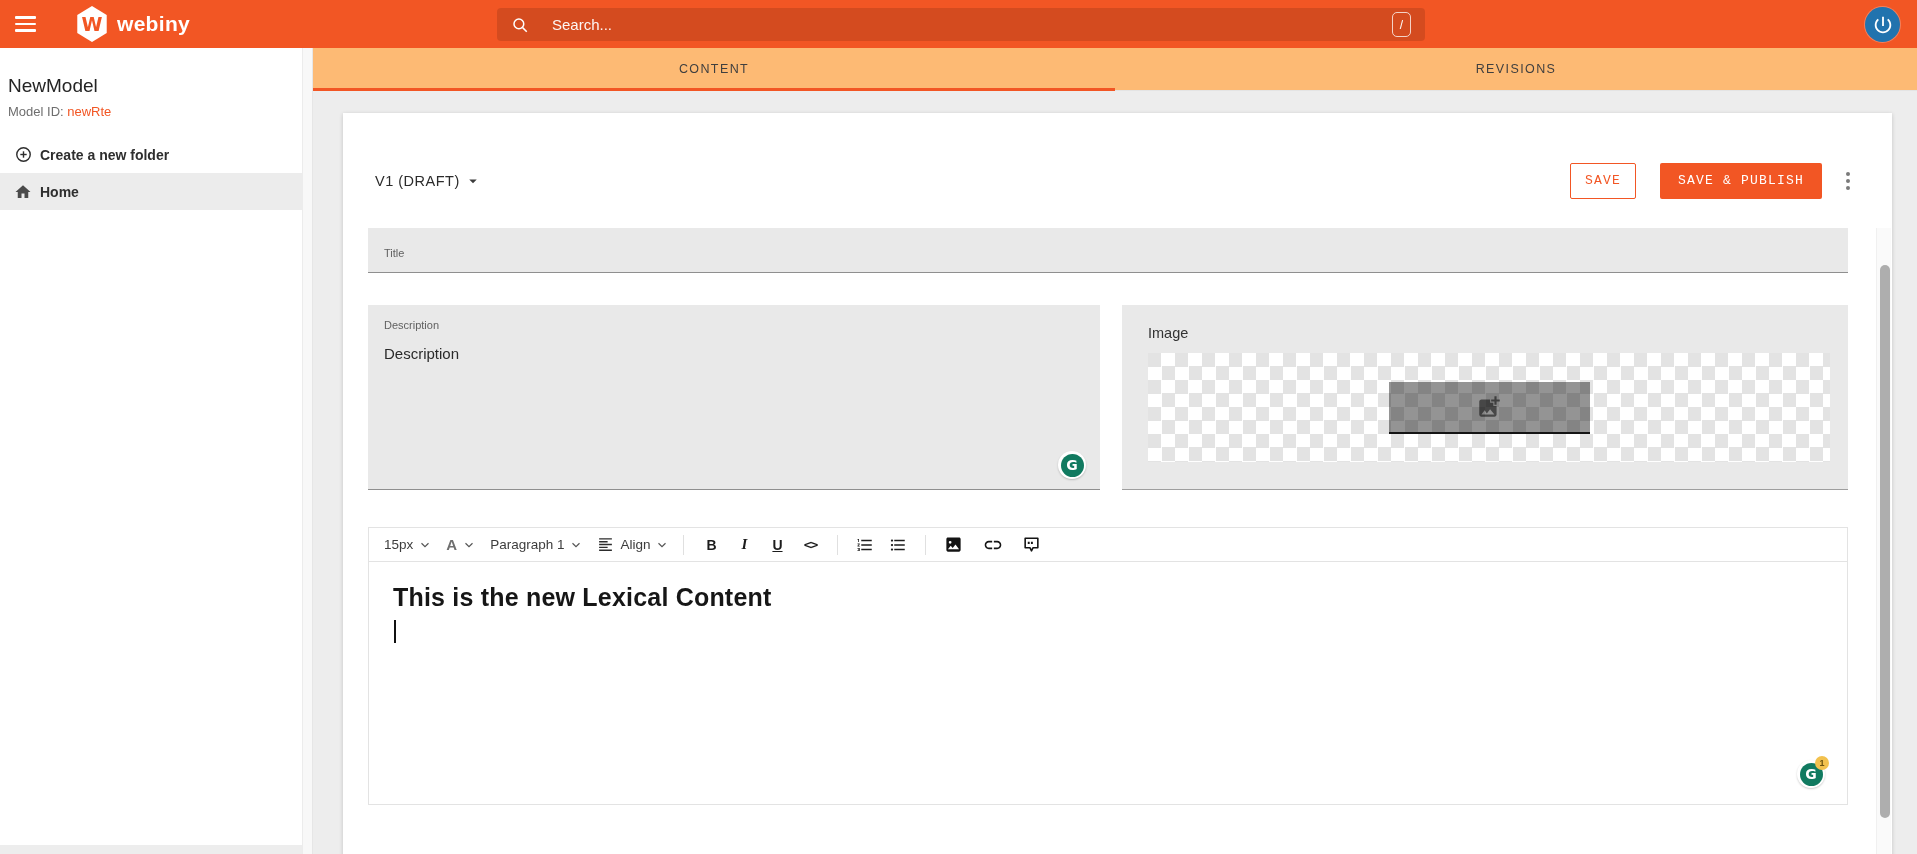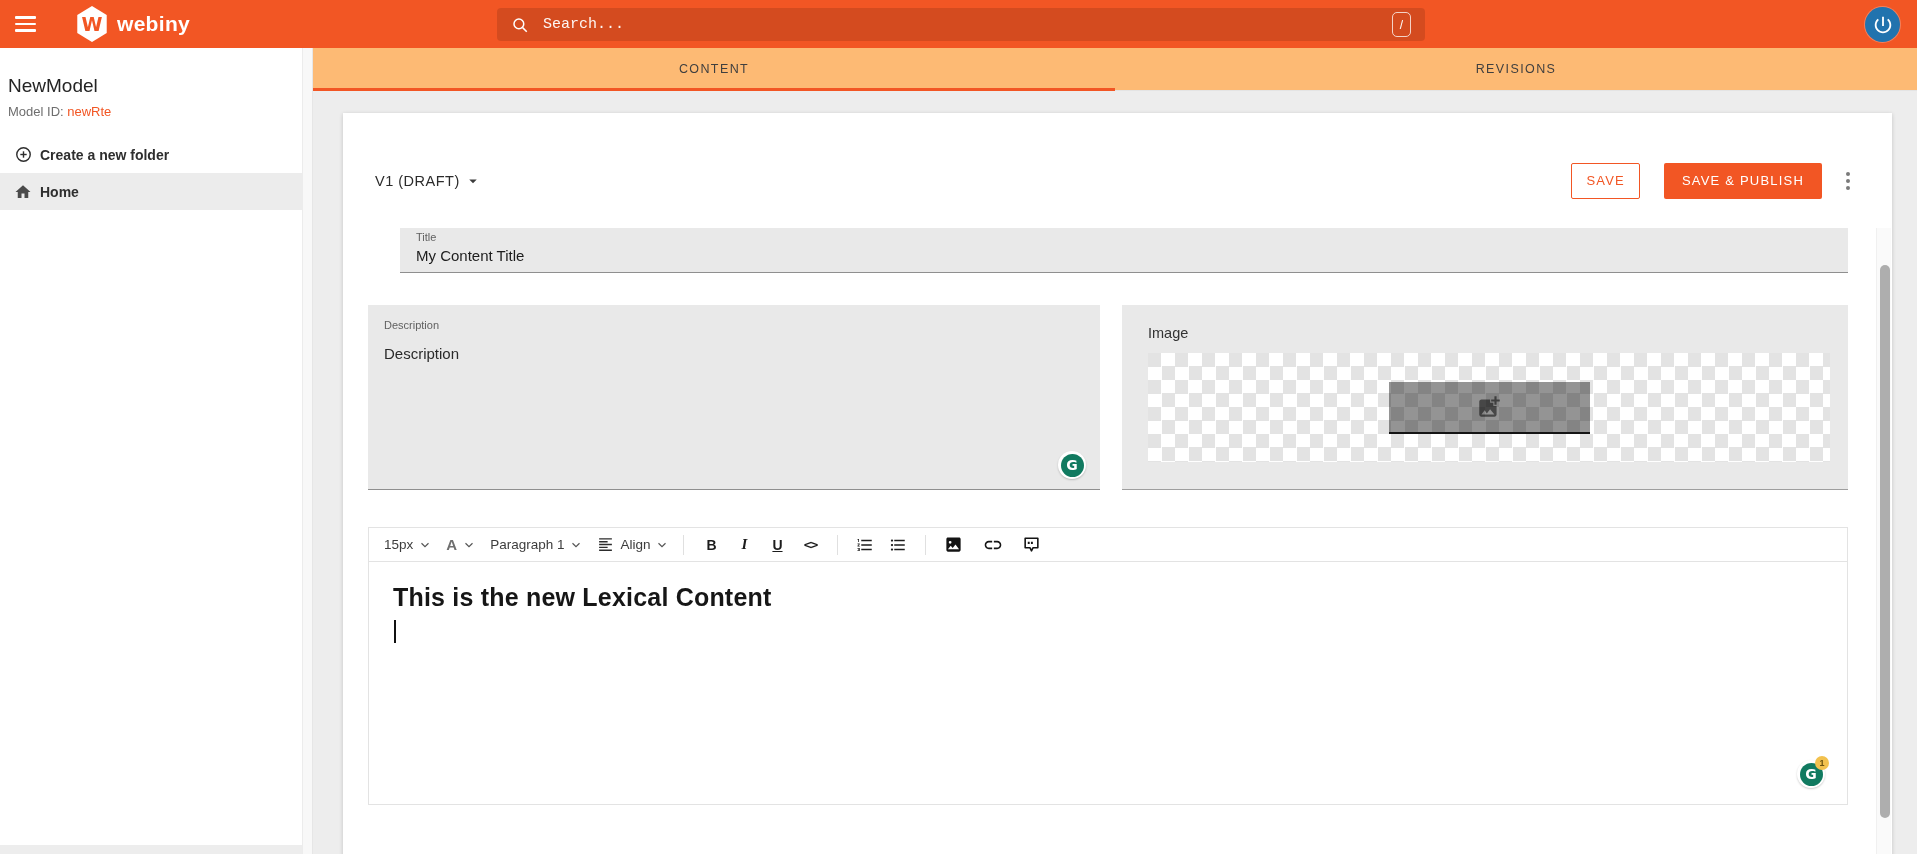--- a/index.html
+++ b/index.html
@@ -9,21 +9,21 @@
   
   .topbar { position:absolute; top:0; left:0; width:1917px; height:48px; background:#f25624; display:flex; align-items:center; z-index:30; }
   .hamburger { width:46px; height:48px; display:flex; flex-direction:column; justify-content:center; align-items:center; gap:4px; cursor:pointer; margin-left:2px; }
   .hamburger span { display:block; width:21px; height:2.5px; background:#fff; border-radius:1px; }
   .logo { display:flex; align-items:center; margin-left:28px; cursor:pointer; }
   .logo-hex { width:32px; height:36px; background:#fff; clip-path:polygon(50% 0%, 96% 25%, 96% 75%, 50% 100%, 4% 75%, 4% 25%); display:flex; align-items:center; justify-content:center; }
   .logo-hex b { color:#f25624; font-size:19px; font-weight:bold; font-family:"DejaVu Sans", sans-serif; }
   .logo-word { color:#fff; font-size:21px; font-weight:bold; margin-left:9px; letter-spacing:.3px; }
   .searchbox { position:absolute; left:497px; top:8px; width:928px; height:33px; background:rgba(0,0,0,0.12); border-radius:4px; display:flex; align-items:center; padding:0 14px; }
   .searchbox svg { flex:0 0 auto; }
-  .searchbox input { flex:1; background:transparent; border:none; outline:none; color:#fff; font-size:15px; margin-left:14px; font-family:Liberation Mono, monospace; }
+  .searchbox input { flex:1; background:transparent; border:none; outline:none; color:#fff; font-size:15px; margin-left:23px; font-family:Liberation Sans, sans-serif; }
   .searchbox input::placeholder { color:rgba(255,255,255,0.95); }
   .slash-badge { width:19px; height:25px; border:1px solid rgba(255,255,255,0.75); border-radius:5px; color:#fff; font-size:12px; display:flex; align-items:center; justify-content:center; }
   .avatar { position:absolute; right:17px; top:7px; width:35px; height:35px; border-radius:50%; background:#2173ae; display:flex; align-items:center; justify-content:center; cursor:pointer; box-shadow:0 0 0 1px rgba(255,255,255,0.25); }
 
   
   .sidebar { position:absolute; top:48px; left:0; width:302px; height:797px; background:#fff; z-index:10; }
   .sidebar-scroll-strip { position:absolute; top:48px; left:302px; width:11px; height:806px; background:#f8f8f8; border-left:1px solid #ececec; border-right:1px solid #e6e6e6; }
   .model-title { font-size:19px; font-weight:500; color:#242424; margin:27px 0 0 8px; }
   .model-id { font-size:13px; color:#6e6e6e; margin:7px 0 0 8px; }
   .model-id .mid-value { color:#f25624; }
@@ -38,32 +38,32 @@
   .tabs { position:relative; width:100%; height:43px; background:#fdba74; border-bottom:1px solid #e4e4e4; display:flex; }
   .tab { width:50%; display:flex; align-items:center; justify-content:center; font-size:12.5px; letter-spacing:1.4px; color:#3f3f3f; cursor:pointer; }
   .tab-indicator { position:absolute; left:0; bottom:-1px; width:50%; height:3px; background:#f25624; }
 
   
   .card { position:absolute; top:65px; left:30px; width:1549px; height:836px; background:#fff; box-shadow:0 1px 4px rgba(0,0,0,0.18); }
   .card-header { height:115px; display:flex; align-items:center; padding:20px 30px 0 32px; }
   .version { display:flex; align-items:center; cursor:pointer; color:#2b2b2b; font-size:14.5px; letter-spacing:.5px; }
   .version svg { margin-left:4px; }
   .header-actions { margin-left:auto; display:flex; align-items:center; }
-  .btn { font-family:Liberation Sans, sans-serif; font-size:13px; letter-spacing:1.2px; height:36px; border-radius:2px; cursor:pointer; }
+  .btn { font-family:Liberation Mono, monospace; font-size:13px; letter-spacing:1.2px; height:36px; border-radius:2px; cursor:pointer; }
   .btn-outline { background:#fff; color:#f25624; border:1px solid #f25624; padding:0 14px; }
   .btn-primary { background:#f25624; color:#fff; border:none; padding:0 18px; margin-left:24px; }
   .kebab { width:28px; height:36px; display:flex; flex-direction:column; align-items:center; justify-content:center; gap:3px; cursor:pointer; margin-left:12px; }
   .kebab i { width:4px; height:4px; border-radius:50%; background:#7a7a7a; }
 
   .card-body { position:relative; padding:0 44px 0 25px; }
 
   
   .field { background:#e9e9e9; border-bottom:1px solid #8f8f8f; }
   .field-label { font-size:11px; color:#616161; }
-  .title-field { height:45px; padding:3px 16px 0 16px;margin-left:32px; }
+  .title-field { height:45px; padding:19px 16px 0 16px; }
   .title-field input { display:block; width:100%; border:none; outline:none; background:transparent; font-size:15px; color:#1d1d1d; margin-top:4px; font-family:"Liberation Sans", sans-serif; }
 
   .field-row { display:flex; gap:22px; margin-top:32px; }
   .desc-field { position:relative; width:732px; height:185px; padding:14px 16px 0 16px; }
   .desc-field textarea { display:block; width:100%; height:120px; border:none; outline:none; background:transparent; resize:none; font-size:15px; color:#2a2a2a; margin-top:14px; font-family:"Liberation Sans", sans-serif; }
   .desc-field textarea::placeholder { color:#2a2a2a; }
 
   .image-field { position:relative; flex:1; height:185px; padding:20px 18px 0 26px; border-bottom:1px solid #9e9e9e; background:#e9e9e9; }
   .image-label { font-size:14.5px; color:#333; }
   .checkerboard { margin-top:12px; height:109px; background:repeating-conic-gradient(#ffffff 0% 25%, #e3e3e3 0% 50%); background-size:27px 27px; display:flex; align-items:center; justify-content:center; }
@@ -181,21 +181,20 @@
             <i></i>
             <i></i>
           </div>
       </div>
     </div>
 
     <div class="card-body">
 
       <div class="field title-field">
         <div class="field-label">Title</div>
-        <input type="text" value="My Content Title" style="">
       </div>
 
       <div class="field-row">
 
         <div class="field desc-field">
           <div class="field-label">Description</div>
           <textarea placeholder="Description" style=""></textarea>
           <div class="grammarly in-desc">
               <div class="g-inner">G</div>
             </div>

